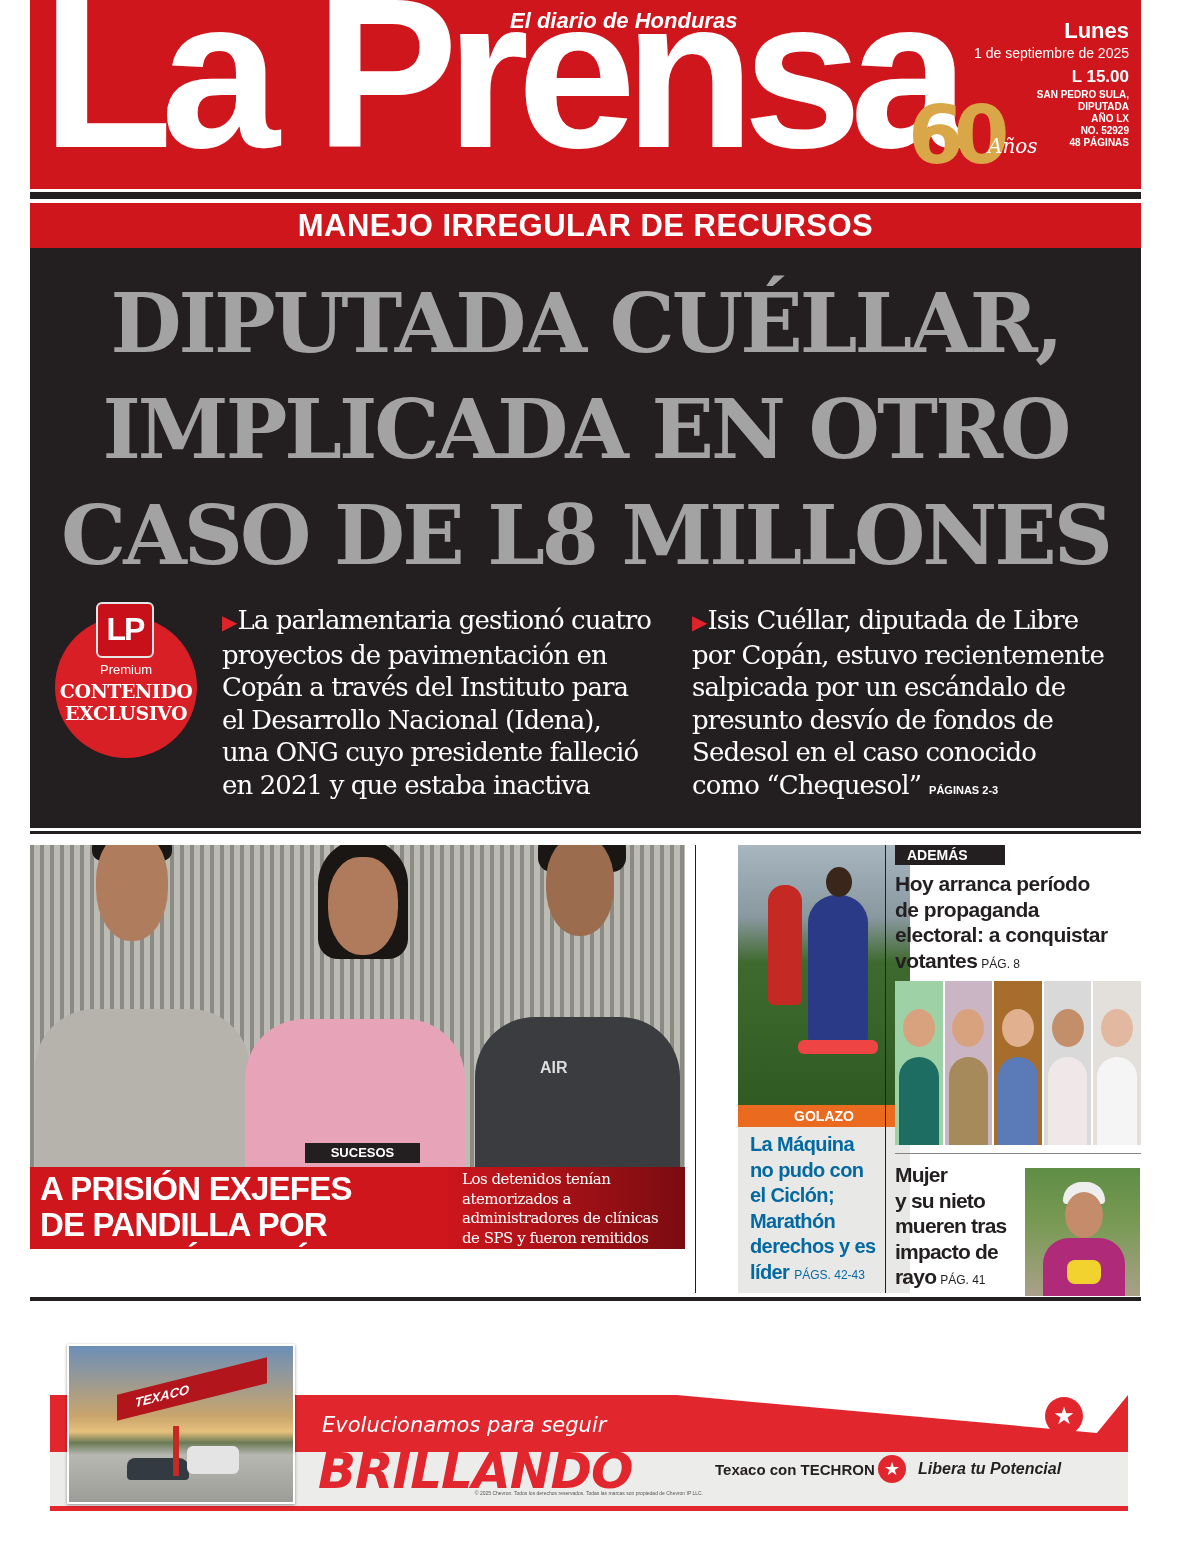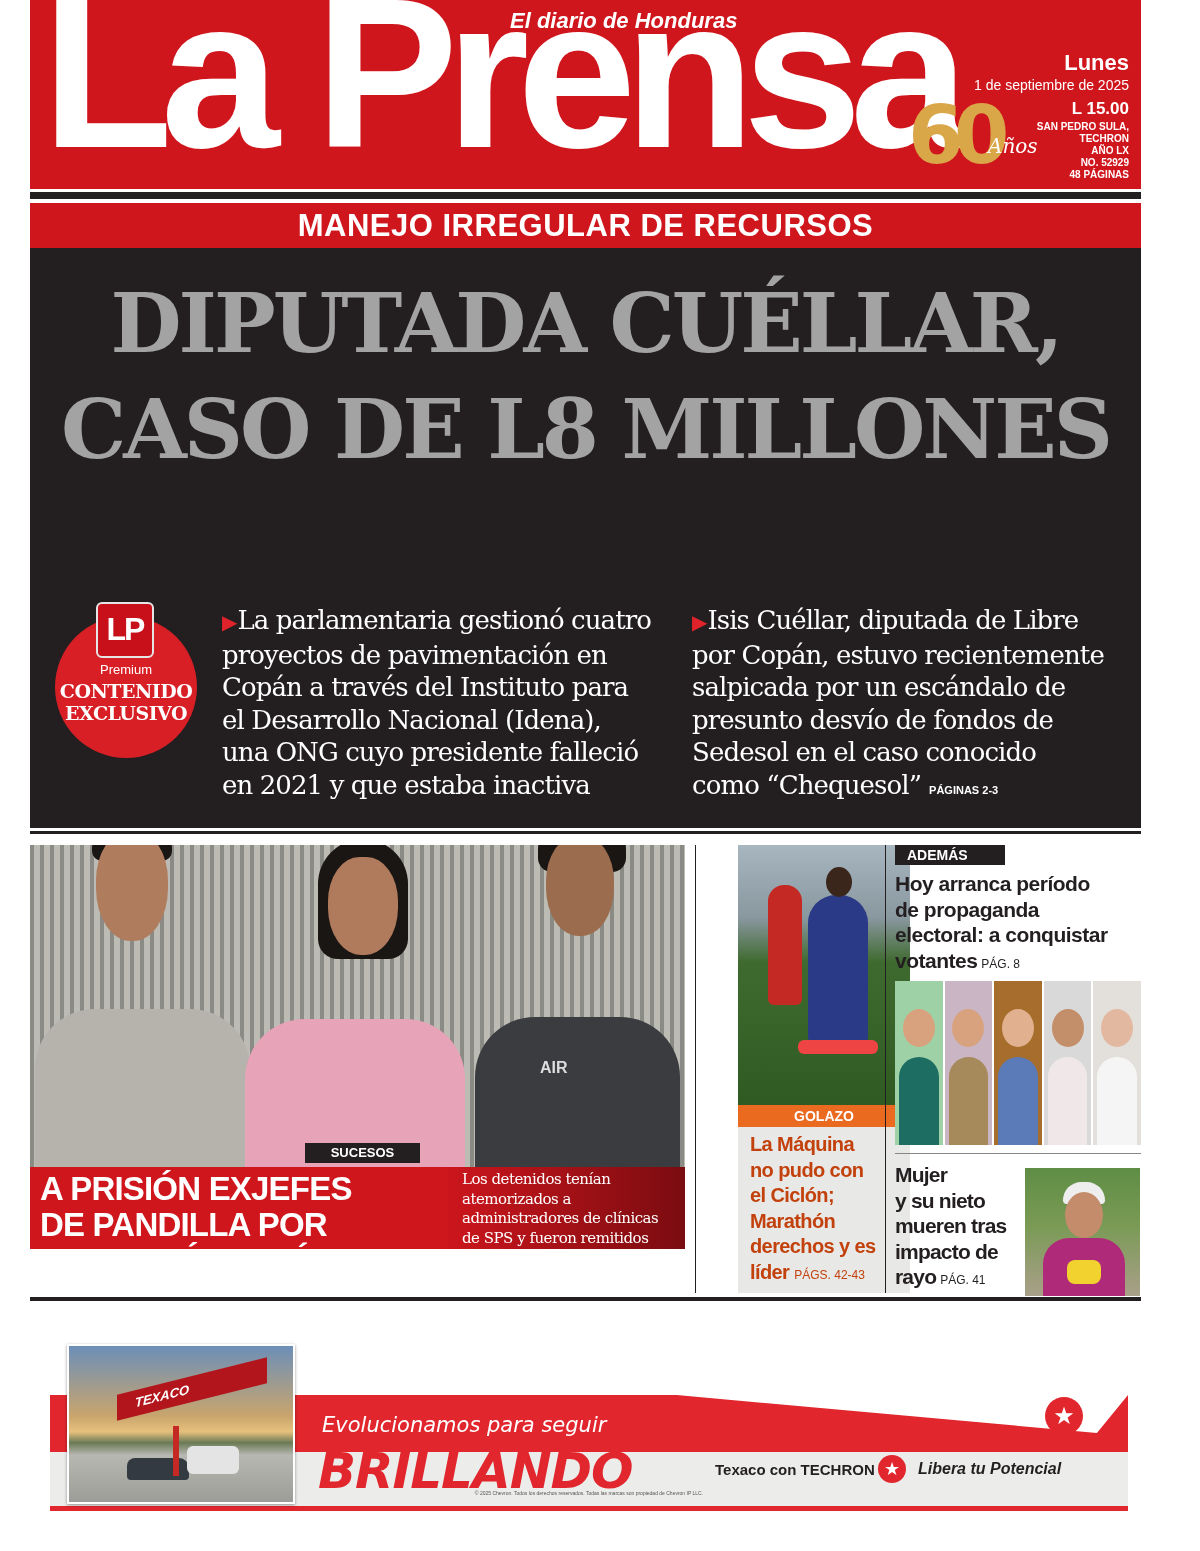--- a/index.html
+++ b/index.html
@@ -6,21 +6,21 @@
   html, body { width: 1200px; height: 1551px; background: #fff; overflow: hidden; }
   body { position: relative; font-family: "Liberation Sans", sans-serif; }
 
   
   .masthead { position: absolute; left: 30px; top: 0; width: 1111px; height: 189px; background: #d0161d; }
   .logo { position: absolute; left: 12px; top: -34px; font-family: "Liberation Sans", sans-serif; font-weight: 700; font-size: 214px; letter-spacing: -12px; color: #fff; line-height: 1; }
   .tagline { position: absolute; left: 480px; top: 8px; font-style: italic; font-weight: 700; font-size: 22px; color: #fff; }
   .anniv { position: absolute; left: 878px; top: 104px; width: 150px; height: 80px; }
   .anniv .sixty { position: absolute; left: 0; top: -8px; font-weight: 700; font-size: 80px; color: #d9a648; letter-spacing: -10px; line-height: 1; font-family: "DejaVu Sans", sans-serif; }
   .anniv .anos { position: absolute; left: 80px; top: 30px; font-family: "DejaVu Serif", serif; font-style: italic; font-size: 20px; color: #fff; }
-  .meta { position: absolute; right: 12px; top: 18px; text-align: right; color: #fff; font-weight: 700; margin-top: 32px; }
+  .meta { position: absolute; right: 12px; top: 18px; text-align: right; color: #fff; font-weight: 700; }
   .meta .day { font-size: 22px; line-height: 26px; }
   .meta .date { font-size: 14px; font-weight: 400; line-height: 18px; }
   .meta .price { font-size: 17px; line-height: 24px; margin-top: 3px; }
   .meta .small { font-size: 10px; line-height: 12px; }
 
   .rule-dark { position: absolute; left: 30px; width: 1111px; background: #231f20; }
 
   
   .kicker { position: absolute; left: 30px; top: 203px; width: 1111px; height: 45px; background: #d0161d; color: #fff; font-weight: 700; font-size: 31px; text-align: center; line-height: 45px; letter-spacing: 0.5px; }
 
@@ -47,21 +47,21 @@
   .sucesos .hl { position: absolute; left: 10px; top: 326px; color: #fff; font-weight: 700; font-size: 33px; line-height: 36px; letter-spacing: -0.8px; }
   .sucesos .sub { position: absolute; left: 432px; top: 325px; width: 220px; color: #fff; font-family: "DejaVu Serif", serif; font-size: 15px; line-height: 19.5px; letter-spacing: -0.5px; }
   .sucesos .sub .pg { font-family: "Liberation Sans", sans-serif; font-size: 11px; margin-left: 4px; }
 
   .vrule { position: absolute; width: 1px; background: #231f20; }
 
   .sports { position: absolute; left: 704px; top: 845px; width: 172px; height: 448px; background: #e8e8e6; margin-left: 34px; }
   .sports .photo { position: absolute; left: 0; top: 0; width: 172px; height: 260px; background: linear-gradient(180deg, #a8b6c0 0%, #89979f 28%, #3f6a2f 45%, #2f5a22 100%); overflow: hidden; }
   .player { position: absolute; }
   .sports .tag { position: absolute; left: 0; top: 260px; width: 172px; height: 22px; background: #ea6a1f; color: #fff; font-weight: 700; font-size: 14px; text-align: center; line-height: 22px; }
-  .sports .hl { position: absolute; left: 12px; top: 287px; width: 160px; color: #c2410c; font-weight: 700; font-size: 20px; line-height: 25.5px; letter-spacing: -0.6px; }
+  .sports .hl { position: absolute; left: 12px; top: 287px; width: 160px; color: #0369a1; font-weight: 700; font-size: 20px; line-height: 25.5px; letter-spacing: -0.6px; }
   .sports .hl .pg { font-weight: 400; font-size: 12px; letter-spacing: 0; }
 
   .ademas { position: absolute; left: 895px; top: 845px; width: 250px; }
   .ademas .tag { width: 110px; height: 20px; background: #231f20; color: #fff; font-weight: 700; font-size: 14px; line-height: 20px; padding-left: 12px; }
   .ademas .hl { margin-top: 6px; color: #231f20; font-weight: 700; font-size: 21px; line-height: 25.5px; letter-spacing: -0.5px; }
   .ademas .hl .pg, .rayo .hl .pg { font-weight: 400; font-size: 12px; letter-spacing: 0; margin-left: 4px; }
   .cands { position: absolute; left: 895px; top: 981px; width: 246px; height: 164px; display: flex; gap: 2px; }
   .cand { flex: 1; position: relative; overflow: hidden; }
   .cand .h { position: absolute; left: 50%; top: 28px; width: 32px; height: 38px; margin-left: -16px; border-radius: 50%; background: #d9a27e; }
   .cand .b { position: absolute; left: 4px; right: 4px; bottom: 0; height: 88px; border-radius: 22px 22px 0 0; }
@@ -94,33 +94,34 @@
   <div class="tagline">El diario de Honduras</div>
   <div class="anniv">
     <span class="sixty">60</span>
     <span class="anos">Años</span>
   </div>
   <div class="meta">
     <div class="day">Lunes</div>
     <div class="date">1 de septiembre de 2025</div>
     <div class="price">L 15.00</div>
     <div class="small">SAN PEDRO SULA,</div>
-    <div class="small">TECHRON</div>
+    <div class="small">DIPUTADA</div>
     <div class="small">AÑO LX</div>
     <div class="small">NO. 52929</div>
     <div class="small">48 PÁGINAS</div>
   </div>
 </div>
 <div class="rule-dark" style="top:192px;height:7px;"></div>
 
 <div class="kicker">MANEJO IRREGULAR DE RECURSOS</div>
 
 <div class="lead">
   <div class="headline">
     <div>DIPUTADA CUÉLLAR,</div>
+    <div>IMPLICADA EN OTRO</div>
     <div>CASO DE L8 MILLONES</div>
   </div>
 
   <div class="badge">
     <div class="lp">LP</div>
     <div class="premium">Premium</div>
     <div class="excl">
       <div>CONTENIDO</div>
       <div>EXCLUSIVO</div>
     </div>

